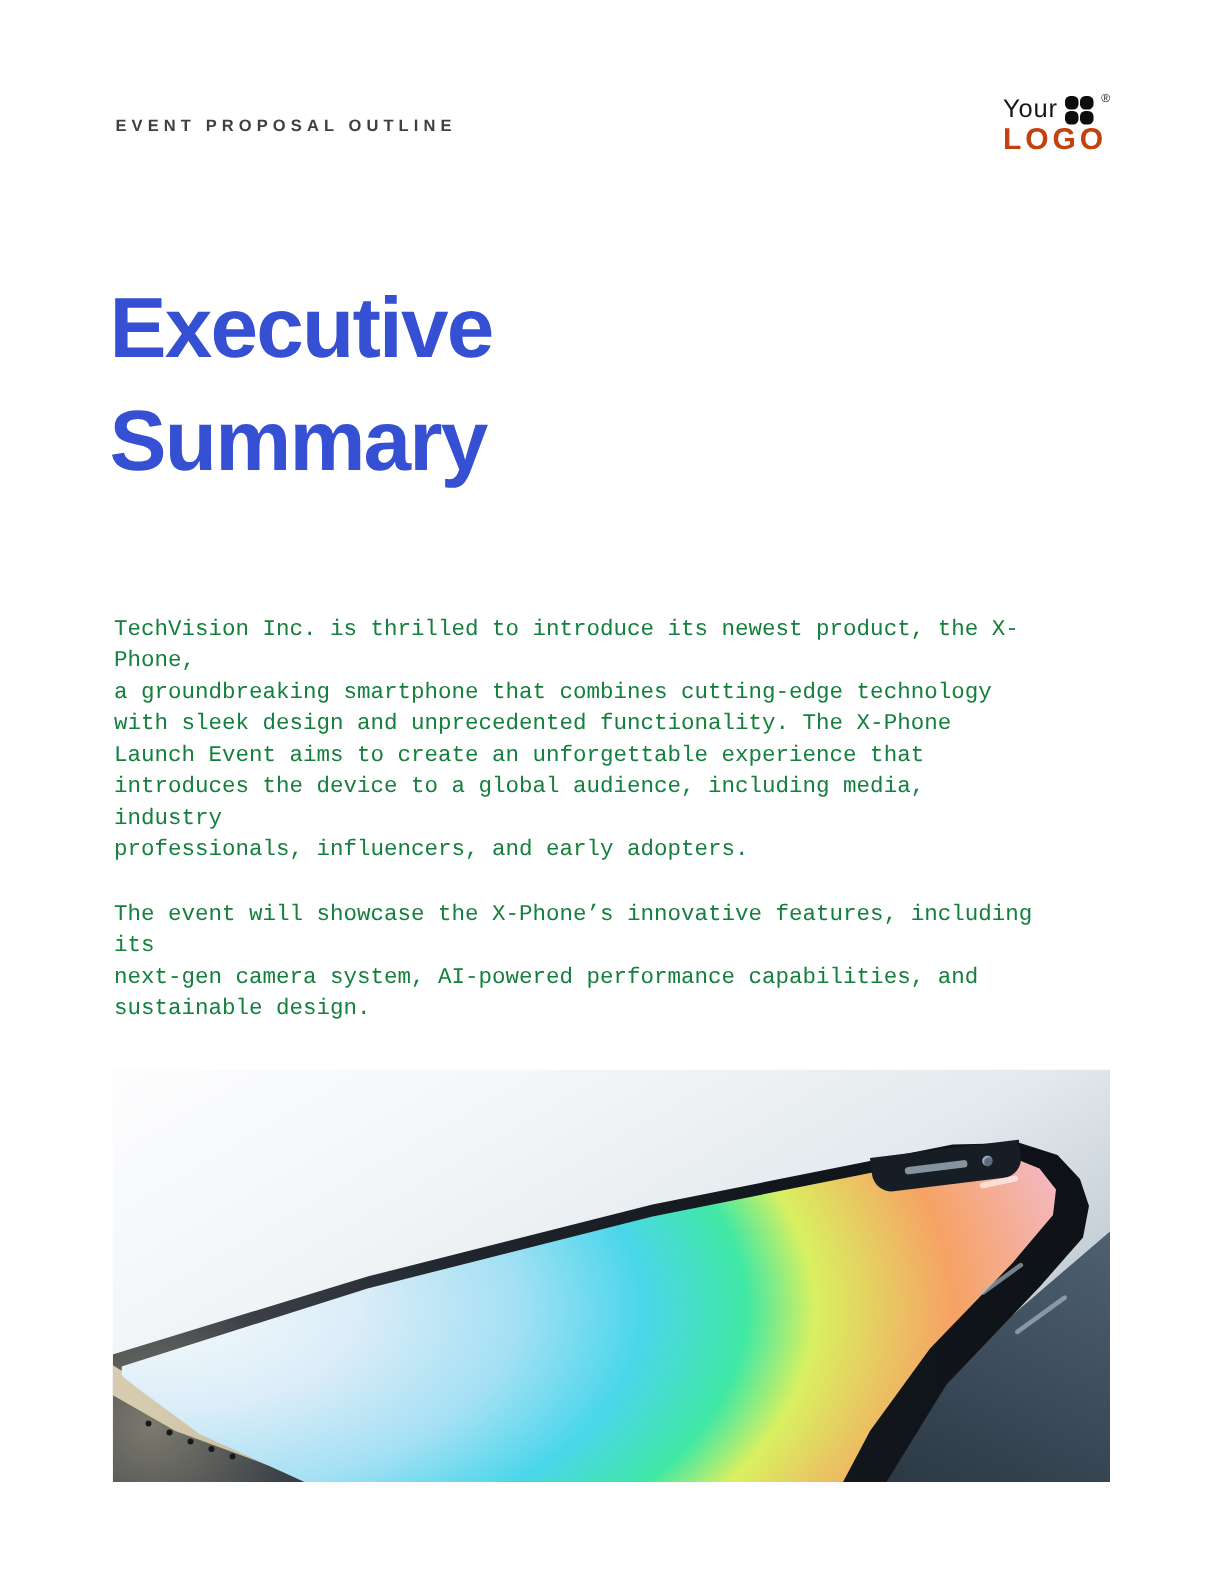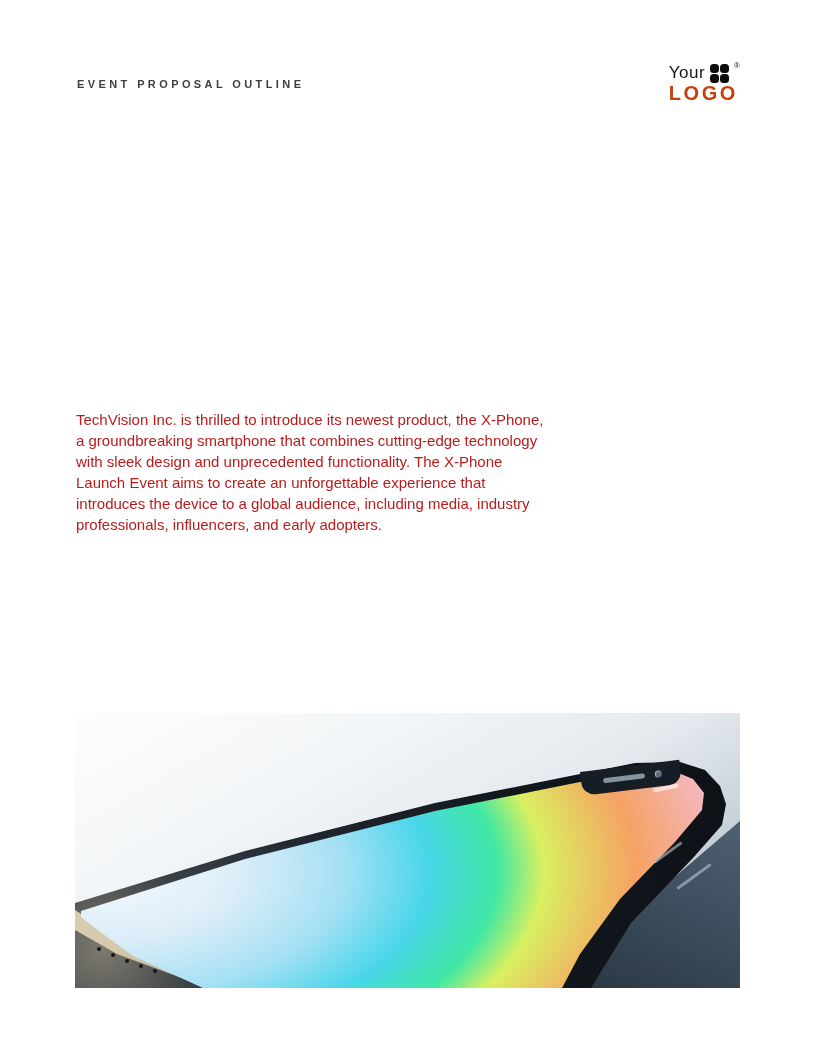--- a/index.html
+++ b/index.html
@@ -25,22 +25,22 @@
   .logo-word-bottom{ font-size:20px; font-weight:bold; letter-spacing:2.6px; margin-top:-1px; color:#c2410c; }
   
   .title{
     position:absolute; left:73px; top:182px;
     font-size:57px; line-height:75px; font-weight:bold; letter-spacing:-1.2px;
     color:#3550d2; white-space:pre-line;
   }
   
   .body-copy{ position:absolute; left:76px; top:409px; width:620px; }
   .para{
-    font-family:Liberation Sans, sans-serif;
-    font-size:15px; line-height:21px; color:#b91c1c; white-space:pre-line;
+    font-family:Liberation Mono, monospace;
+    font-size:15px; line-height:21px; color:#15803d; white-space:pre-line;
   }
   .para + .para{ margin-top:22px; }
   
   .hero{ position:absolute; left:75px; top:713px; width:665px; height:275px; overflow:hidden; }
   .hero > div{ position:absolute; }
   .hero-bg{
     inset:0;
     background:linear-gradient(150deg,#fdfdfe 0%,#f2f5f7 30%,#e3e9ed 55%,#c2cdd5 78%,#93a3b0 100%);
   }
   .hero-table-wedge{
@@ -102,28 +102,33 @@
           <i></i>
           <i></i>
           <i></i>
           <i></i>
         </span>
       <span class="reg">®</span>
     </div>
     <div class="logo-word-bottom">LOGO</div>
   </div>
 
+  <h1 class="title">Executive
+Summary</h1>
 
   <div class="body-copy">
     <p class="para">TechVision Inc. is thrilled to introduce its newest product, the X-Phone,
 a groundbreaking smartphone that combines cutting-edge technology
 with sleek design and unprecedented functionality. The X-Phone
 Launch Event aims to create an unforgettable experience that
 introduces the device to a global audience, including media, industry
 professionals, influencers, and early adopters.</p>
+    <p class="para">The event will showcase the X-Phone’s innovative features, including its
+next-gen camera system, AI-powered performance capabilities, and
+sustainable design.</p>
   </div>
 
   <figure class="hero">
     <div class="hero-bg"></div>
     <div class="hero-table-wedge"></div>
     <div class="phone-body"></div>
     <div class="bezel-accent"></div>
     <div class="speaker-dot" style="left:22px; top:234px;"></div>
     <div class="speaker-dot" style="left:36px; top:240px;"></div>
     <div class="speaker-dot" style="left:50px; top:246px;"></div>

